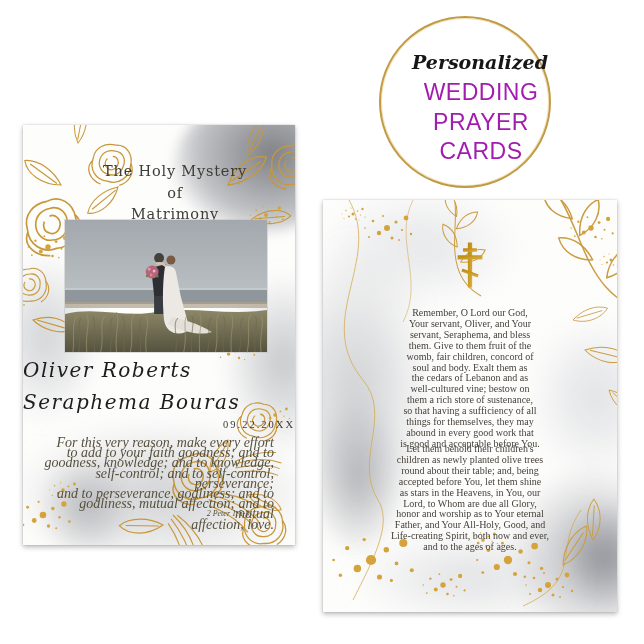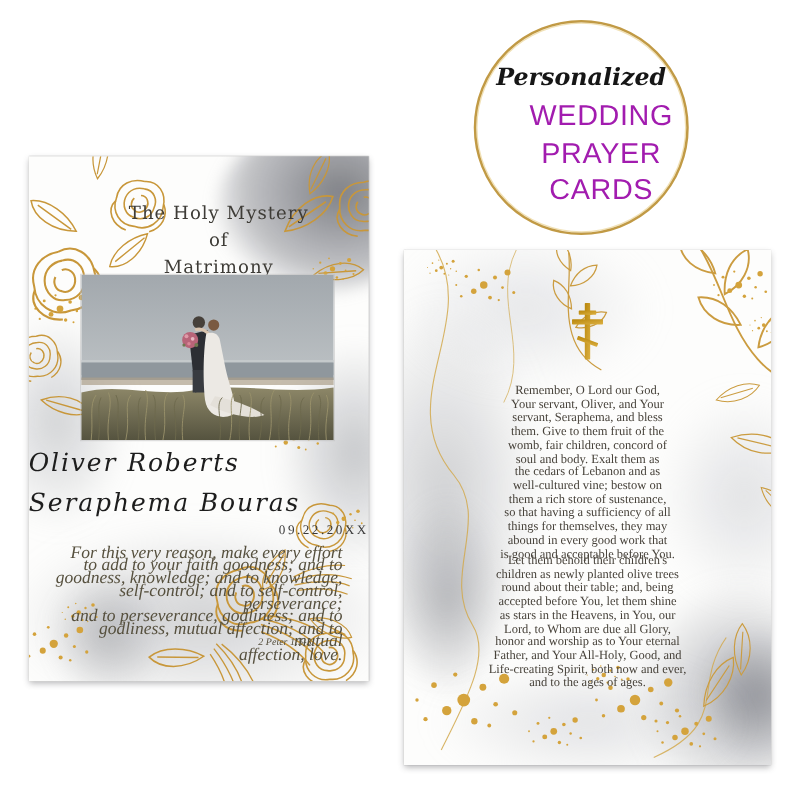--- a/index.html
+++ b/index.html
@@ -3,21 +3,21 @@
 <meta charset="utf-8">
 <style>
   html,body{margin:0;padding:0;background:#ffffff;}
   #stage{position:relative;width:644px;height:644px;background:#ffffff;overflow:hidden;
          font-family:"Liberation Serif",serif;}
 
   
   .badge{position:absolute;left:379px;top:16px;width:168px;height:168px;border-radius:50%;
          border:2.5px solid #c19a45;box-shadow:inset 0 0 0 1px rgba(230,200,120,.55);
          background:#ffffff;text-align:center;}
-  .badge-script{position:absolute;left:0;top:33px;width:100%;
+  .badge-script{position:absolute;left:15px;top:33px;width:100%;
          font-family:"DejaVu Serif",serif;font-style:italic;font-weight:bold;
          font-size:19px;color:#161616;}
   .badge-title{position:absolute;left:16px;top:60px;width:100%;
          font-family:"Liberation Sans",sans-serif;font-size:23px;line-height:29.5px;
          letter-spacing:.5px;color:#a21caf;white-space:pre-line;}
 
   
   .card{position:absolute;background:#fdfdfc;overflow:hidden;
         box-shadow:0 2px 5px rgba(70,70,75,.4),0 0 1px rgba(0,0,0,.25);}
   .front{left:23px;top:125px;width:272px;height:420px;}

